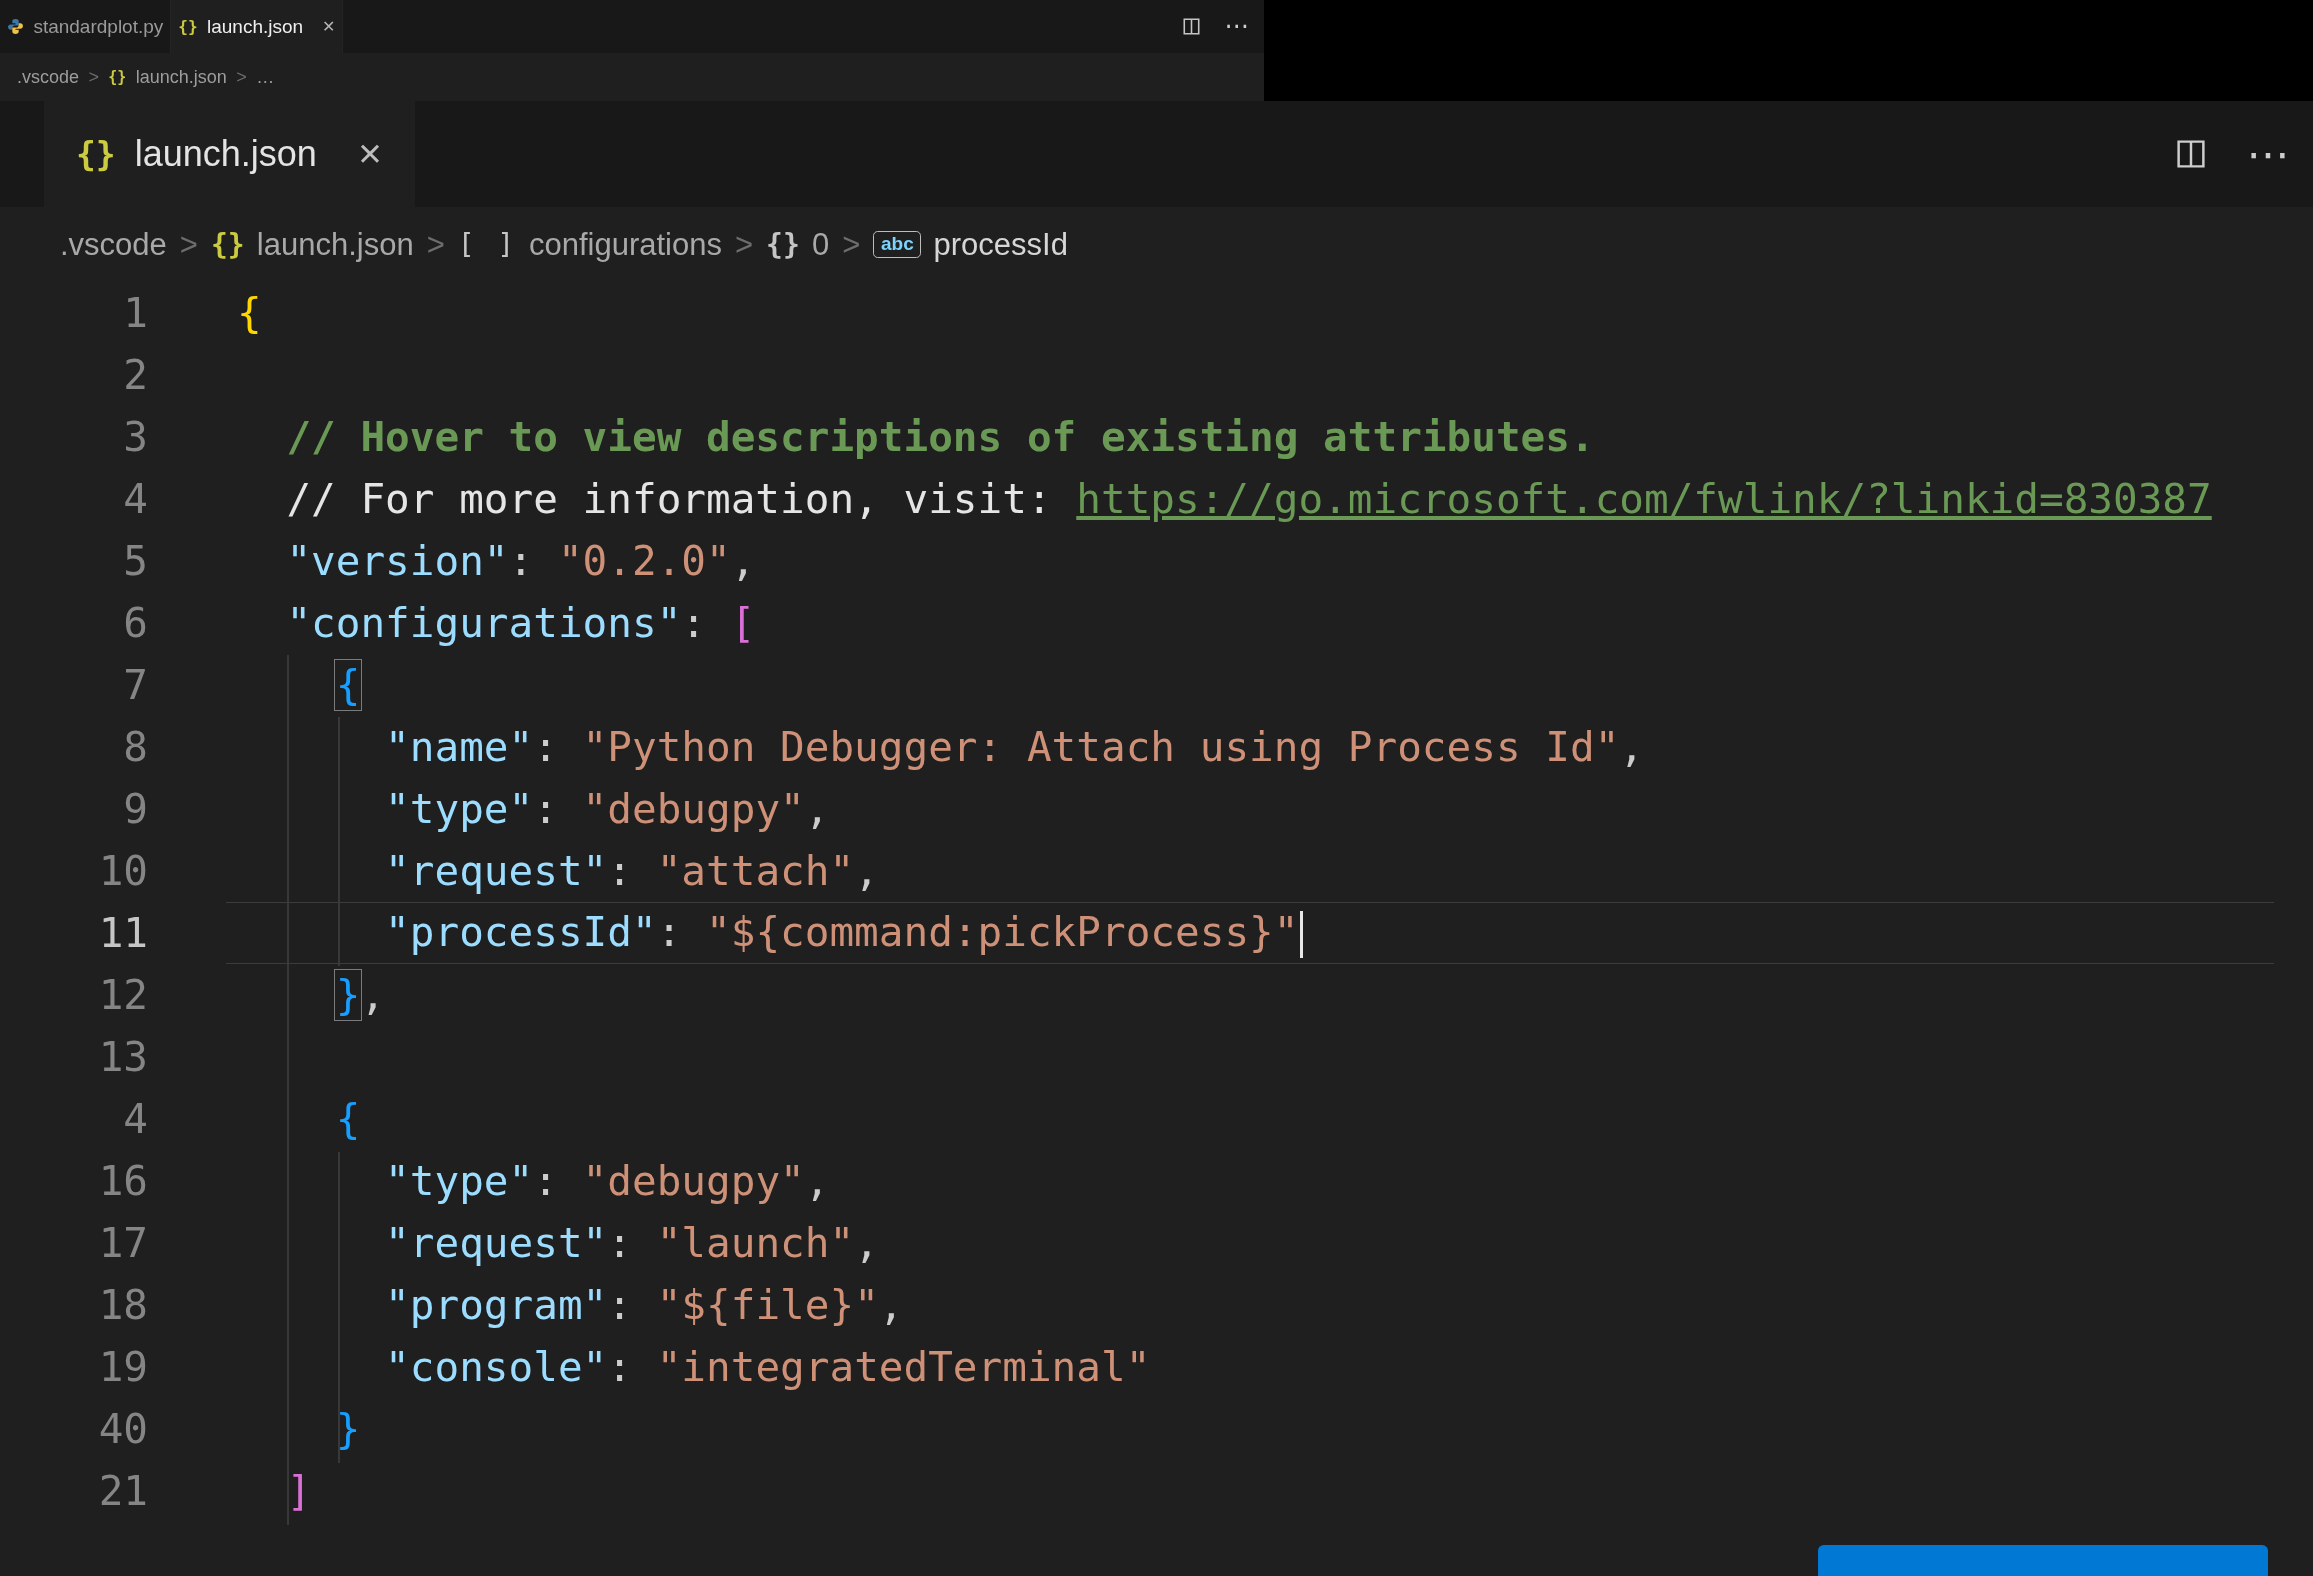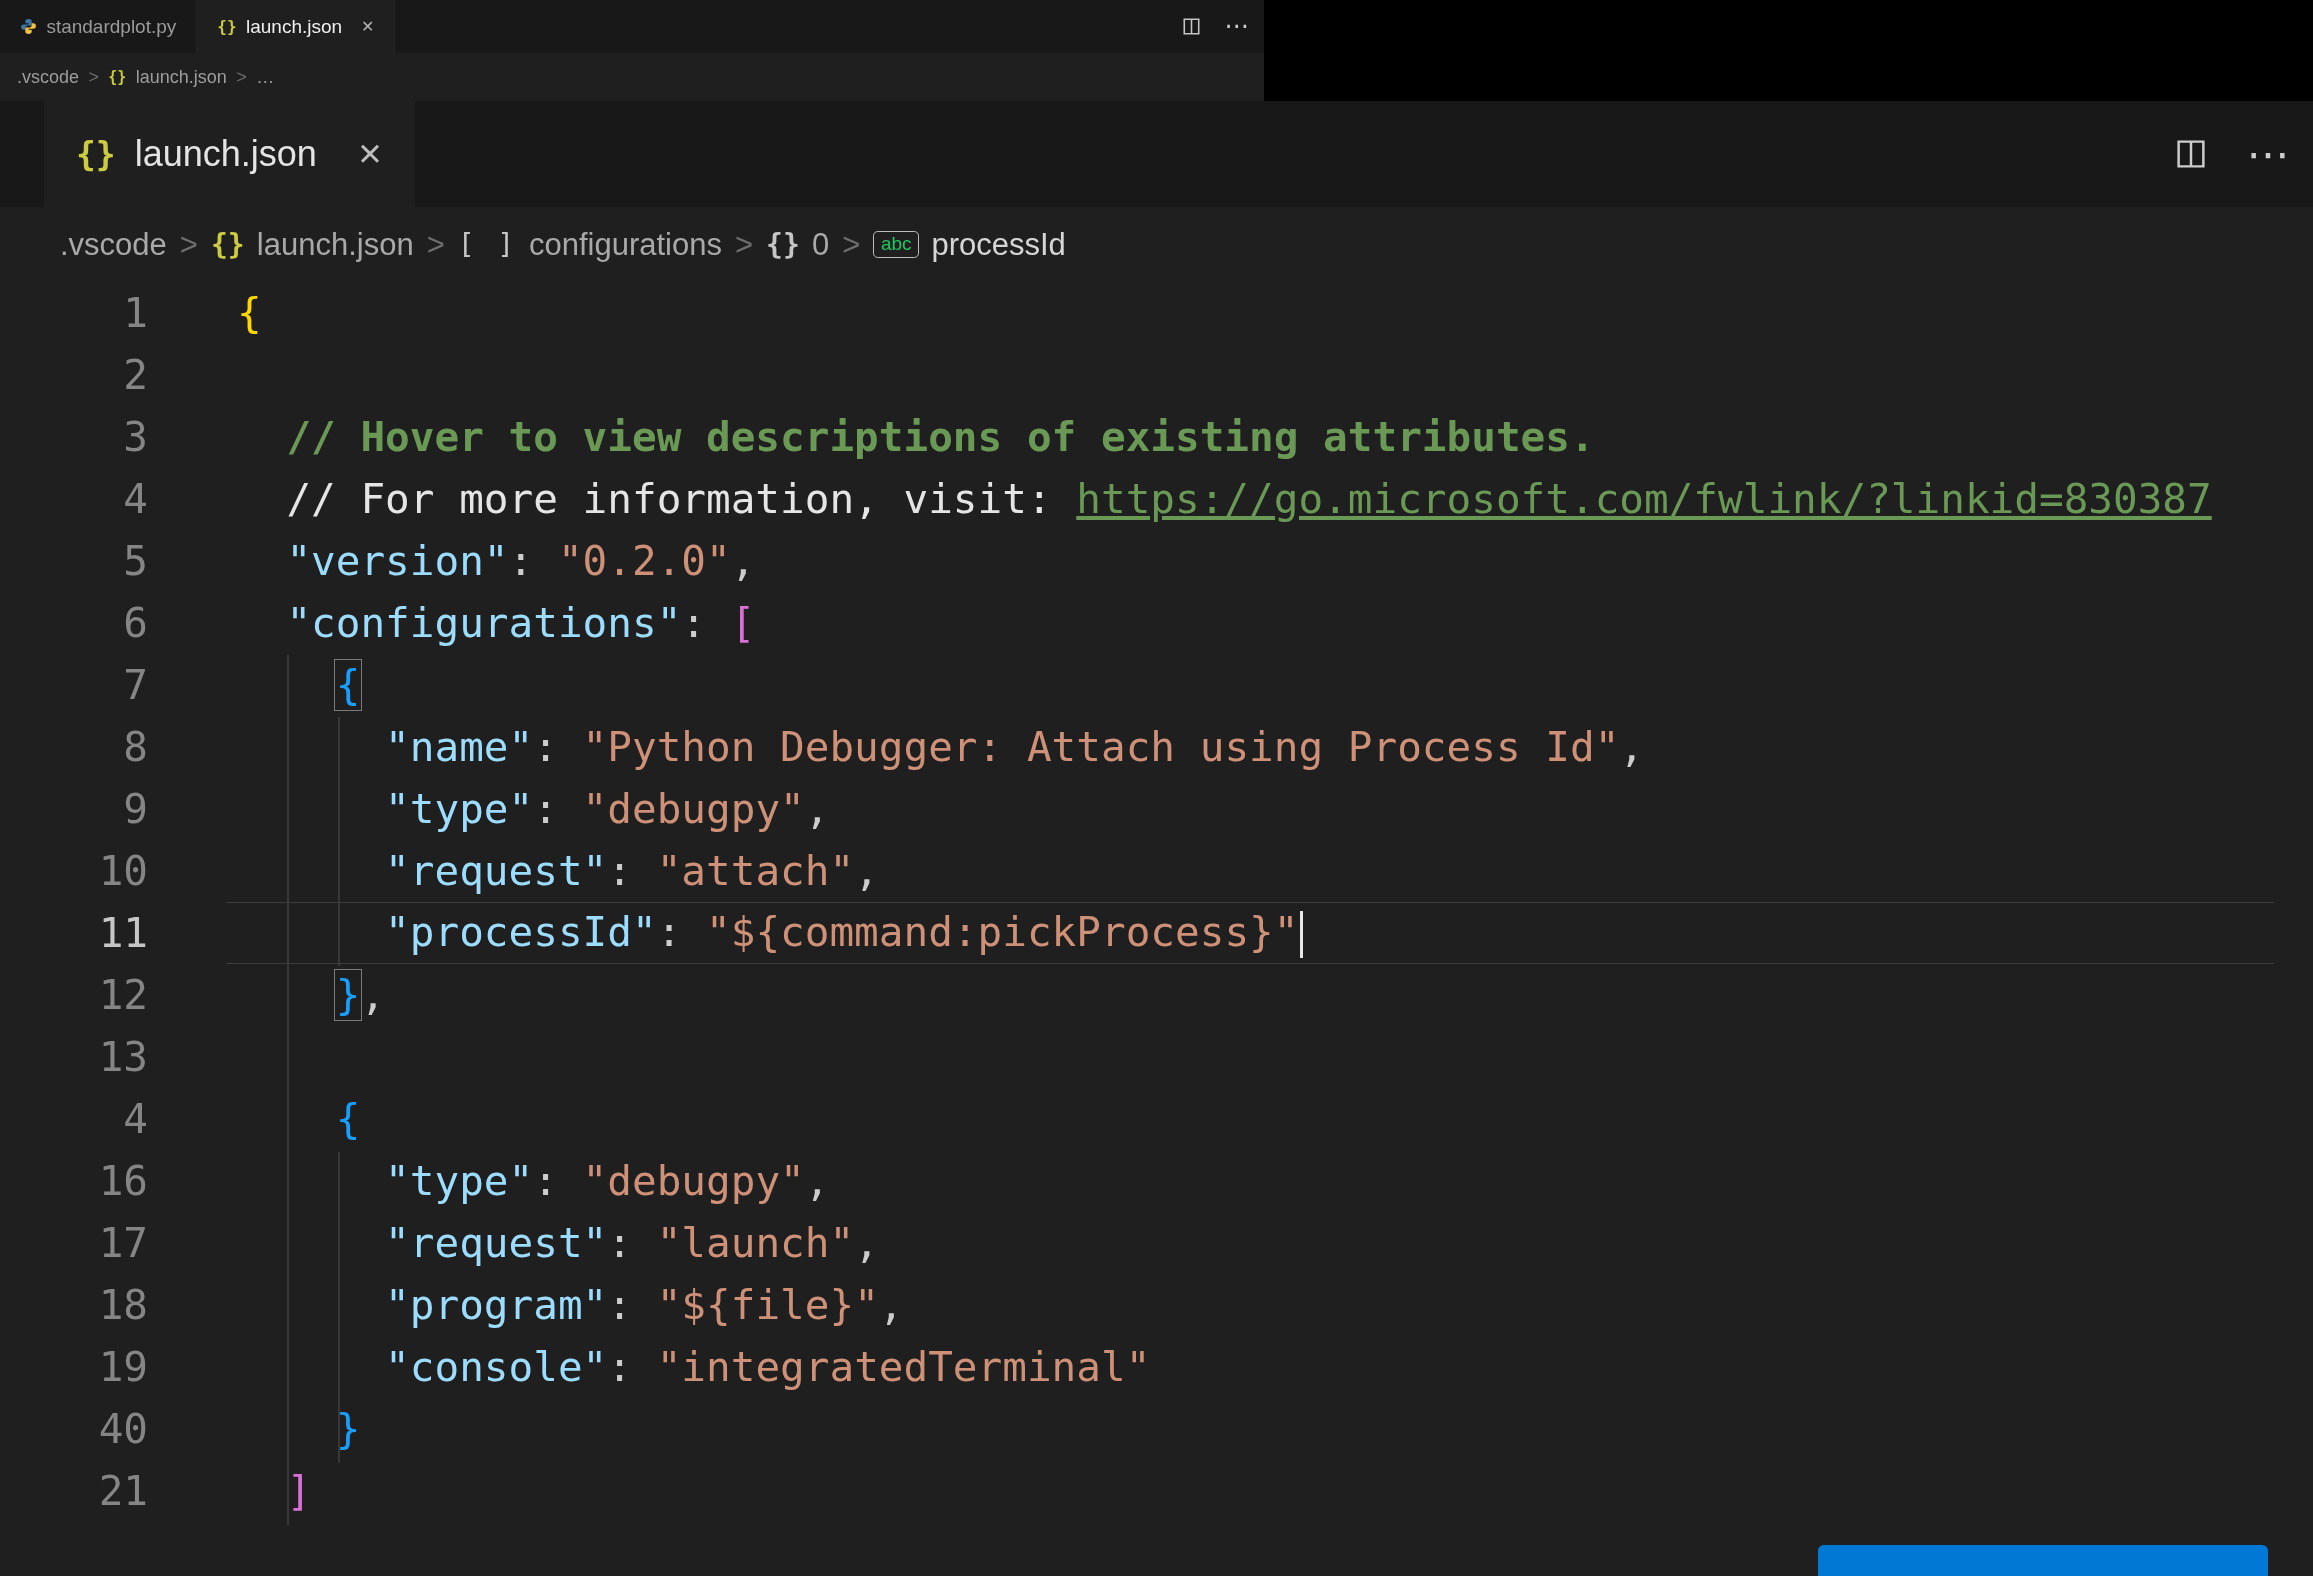--- a/index.html
+++ b/index.html
@@ -7,21 +7,21 @@
     width:2314px;height:1576px;position:relative;overflow:hidden;
     background:#1f1f1f;font-family:"Liberation Sans",sans-serif;
     -webkit-font-smoothing:antialiased;
   }
   
   .mini-bar{
     position:absolute;left:0;top:0;width:1264px;height:53px;
     background:#181818;display:flex;align-items:stretch;
   }
   .mini-tab{
-    display:flex;align-items:center;gap:9.4px;padding:0 20px;
+    display:flex;align-items:center;gap:9.4px;padding:0 7px;
     font-size:19px;color:#9a9a9a;border-right:0.9px solid #242424;cursor:default;
   }
   .mini-tab.active{background:#1f1f1f;color:#efefef;}
   .mini-tab .braces{color:#cbcb41;font-family:"DejaVu Sans Mono",monospace;font-weight:700;font-size:16px;}
   .mini-tab .close{font-size:16px;color:#b5b5b5;margin-left:9.4px;}
   .mini-actions{margin-left:auto;display:flex;align-items:center;gap:22.6px;padding-right:15px;}
   .mini-actions .more{color:#cfcfcf;font-size:24.5px;line-height:1;}
   .mini-crumbs{
     position:absolute;left:0;top:53px;width:1264px;height:48px;background:#1f1f1f;
     display:flex;align-items:center;gap:9.4px;padding-left:17px;box-sizing:border-box;
@@ -47,22 +47,22 @@
   .editor-crumbs{
     position:absolute;left:0;top:207px;width:2314px;height:75px;background:#1f1f1f;
     display:flex;align-items:center;padding-left:60px;box-sizing:border-box;
     font-size:31px;color:#a9a9a9;
   }
   .crumb{display:flex;align-items:center;gap:12.2px;cursor:default;}
   .crumb .sym-braces{color:#cbcb41;font-family:"DejaVu Sans Mono",monospace;font-weight:700;font-size:28px;}
   .crumb .sym-braces.plain{color:#c5c5c5;}
   .crumb .sym-array{color:#c5c5c5;font-family:"DejaVu Sans Mono",monospace;font-size:28px;letter-spacing:2.8px;}
   .crumb .sym-abc{
-    border:1.9px solid #bdbdbd;border-radius:4.7px;color:#22c55e;
-    font-size:19px;font-weight:400;padding:0.9px 6.6px;line-height:1.2;
+    border:1.9px solid #bdbdbd;border-radius:4.7px;color:#7dd3fc;
+    font-size:19px;font-weight:700;padding:0.9px 6.6px;line-height:1.2;
   }
   .crumb.last{color:#d6d6d6;}
   .editor-crumbs .chev{color:#6d6d6d;font-size:31px;margin:0 13px;}
 
   
   .code-area{
     position:absolute;left:0;top:282px;width:2314px;height:1294px;background:#1f1f1f;
     font-family:"DejaVu Sans Mono",monospace;font-size:41px;overflow:hidden;
   }
   .code-line{height:62px;display:flex;align-items:center;position:relative;}

